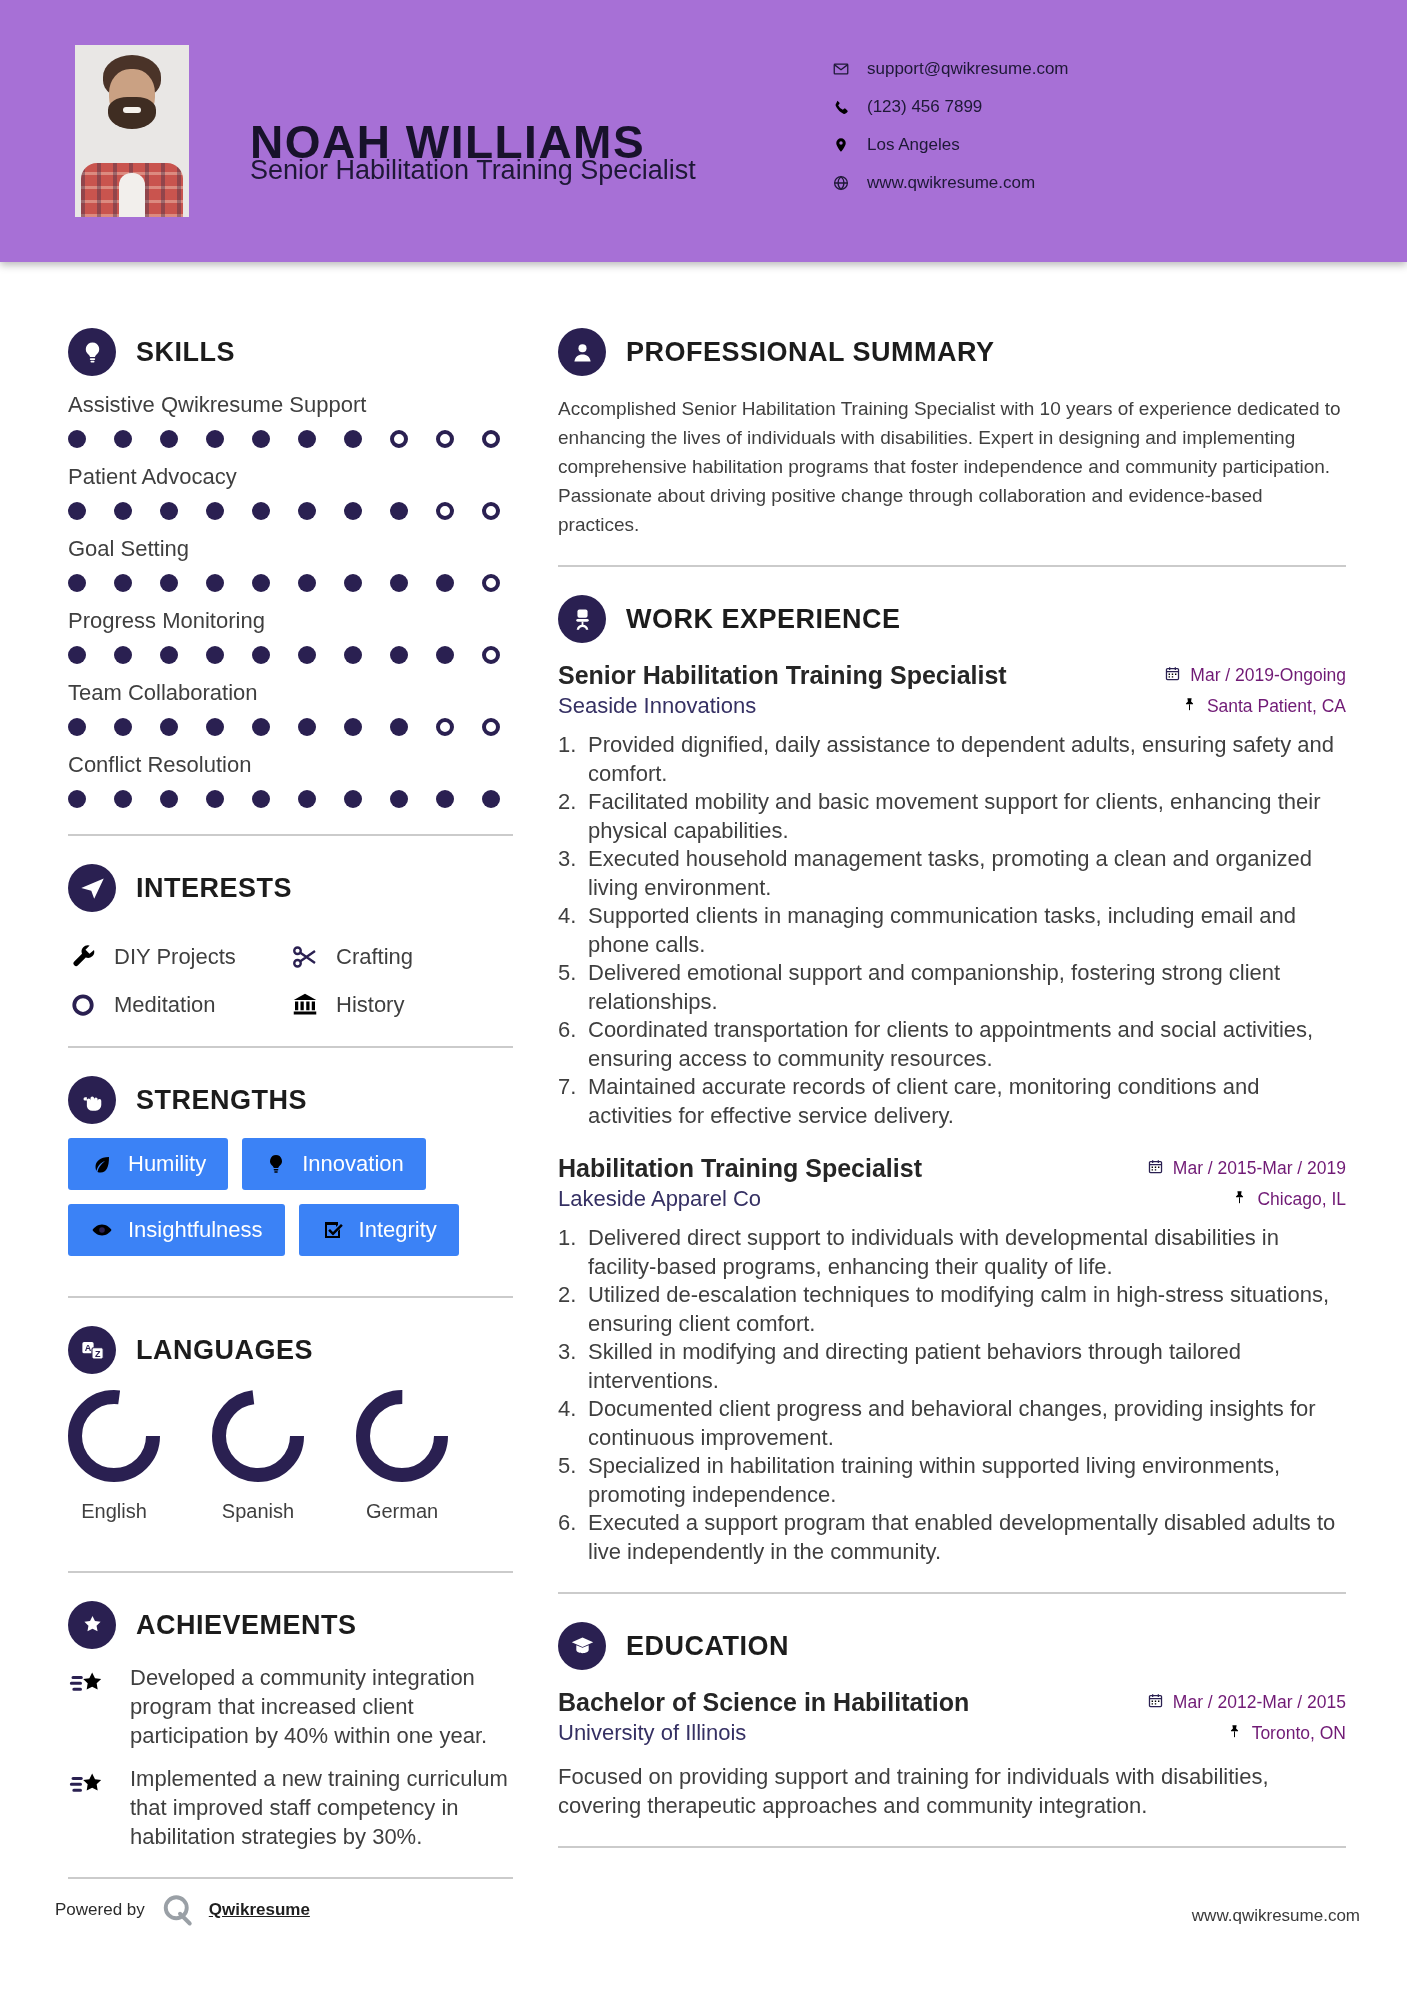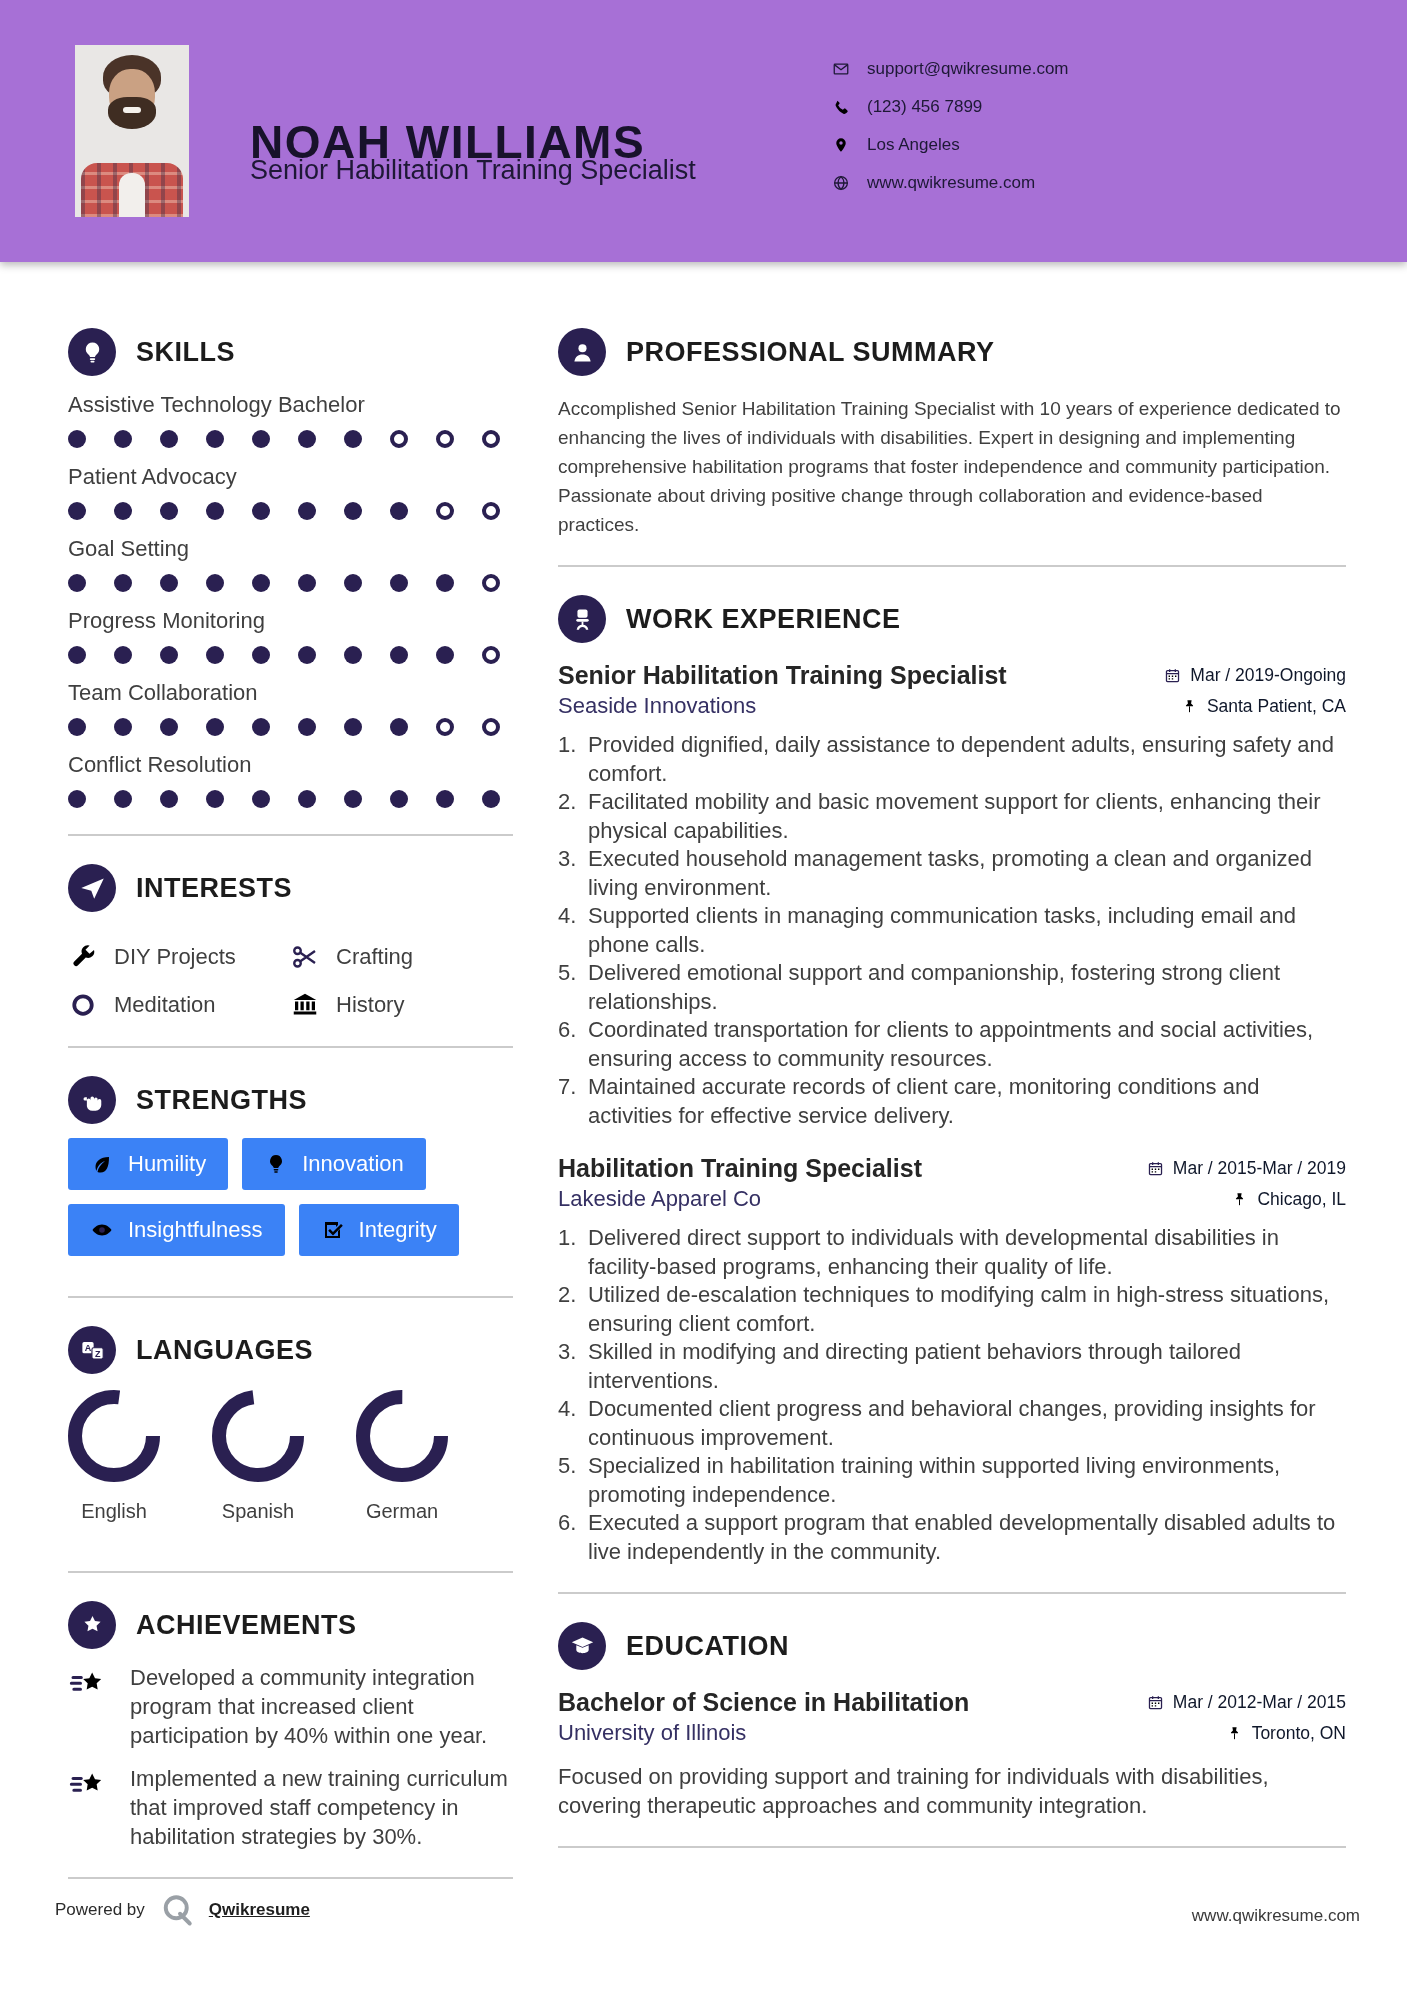--- a/index.html
+++ b/index.html
@@ -69,21 +69,21 @@
   .ach-txt{font-size:22px;line-height:29px;color:#3f3f3f;width:383px;}
 
   
   .summary-text{margin:18px 0 0 0;font-size:19px;line-height:29px;color:#3f3f3f;}
   .job{margin-top:16px;}
   .job + .job{margin-top:22px;}
   .jrow{display:flex;justify-content:space-between;align-items:center;min-height:32px;}
   .jrow.r2{min-height:30px;}
   .job-title{font-size:25px;font-weight:600;color:#262626;}
   .company{font-size:22px;color:#353063;}
-  .meta{display:flex;align-items:center;gap:9px;font-size:17.5px;color:#0f172a;white-space:nowrap;}
+  .meta{display:flex;gap:9px;font-size:17.5px;color:#701a75;white-space:nowrap;}
   .m-ic{width:17px;height:17px;color:#2a2051;flex:none;}
   .blist{margin-top:10px;}
   .bli{display:flex;font-size:22px;line-height:28.5px;color:#3f3f3f;}
   .bnum{width:30px;flex:none;}
   .btxt{flex:1;}
   .edu-desc{margin:14px 0 0 0;font-size:22px;line-height:29px;color:#3f3f3f;}
 
   
   .foot-left{position:absolute;left:55px;top:1892px;display:flex;align-items:center;gap:14px;
              font-size:17px;color:#2b2b2b;}
@@ -153,21 +153,21 @@
             <svg viewBox="0 0 24 24">
               <path d="M12 3a6 6 0 0 0-3.4 10.9c.6.5 1 1.2 1.2 2.1h4.4c.2-.9.6-1.6 1.2-2.1A6 6 0 0 0 12 3z"></path>
               <rect x="9.6" y="17" width="4.8" height="1.6" rx=".8"></rect>
               <rect x="10.2" y="19.3" width="3.6" height="1.5" rx=".75"></rect>
             </svg>
           </span>
         <h2 class="sec-title">SKILLS</h2>
       </div>
       <div id="skills-list">
           <div class="skill">
-            <div class="skill-label">Assistive Technology Bachelor</div>
+            <div class="skill-label">Assistive Qwikresume Support</div>
             <div class="dots">
               <span class="dot"></span>
               <span class="dot"></span>
               <span class="dot"></span>
               <span class="dot"></span>
               <span class="dot"></span>
               <span class="dot"></span>
               <span class="dot"></span>
               <span class="dot empty"></span>
               <span class="dot empty"></span>

